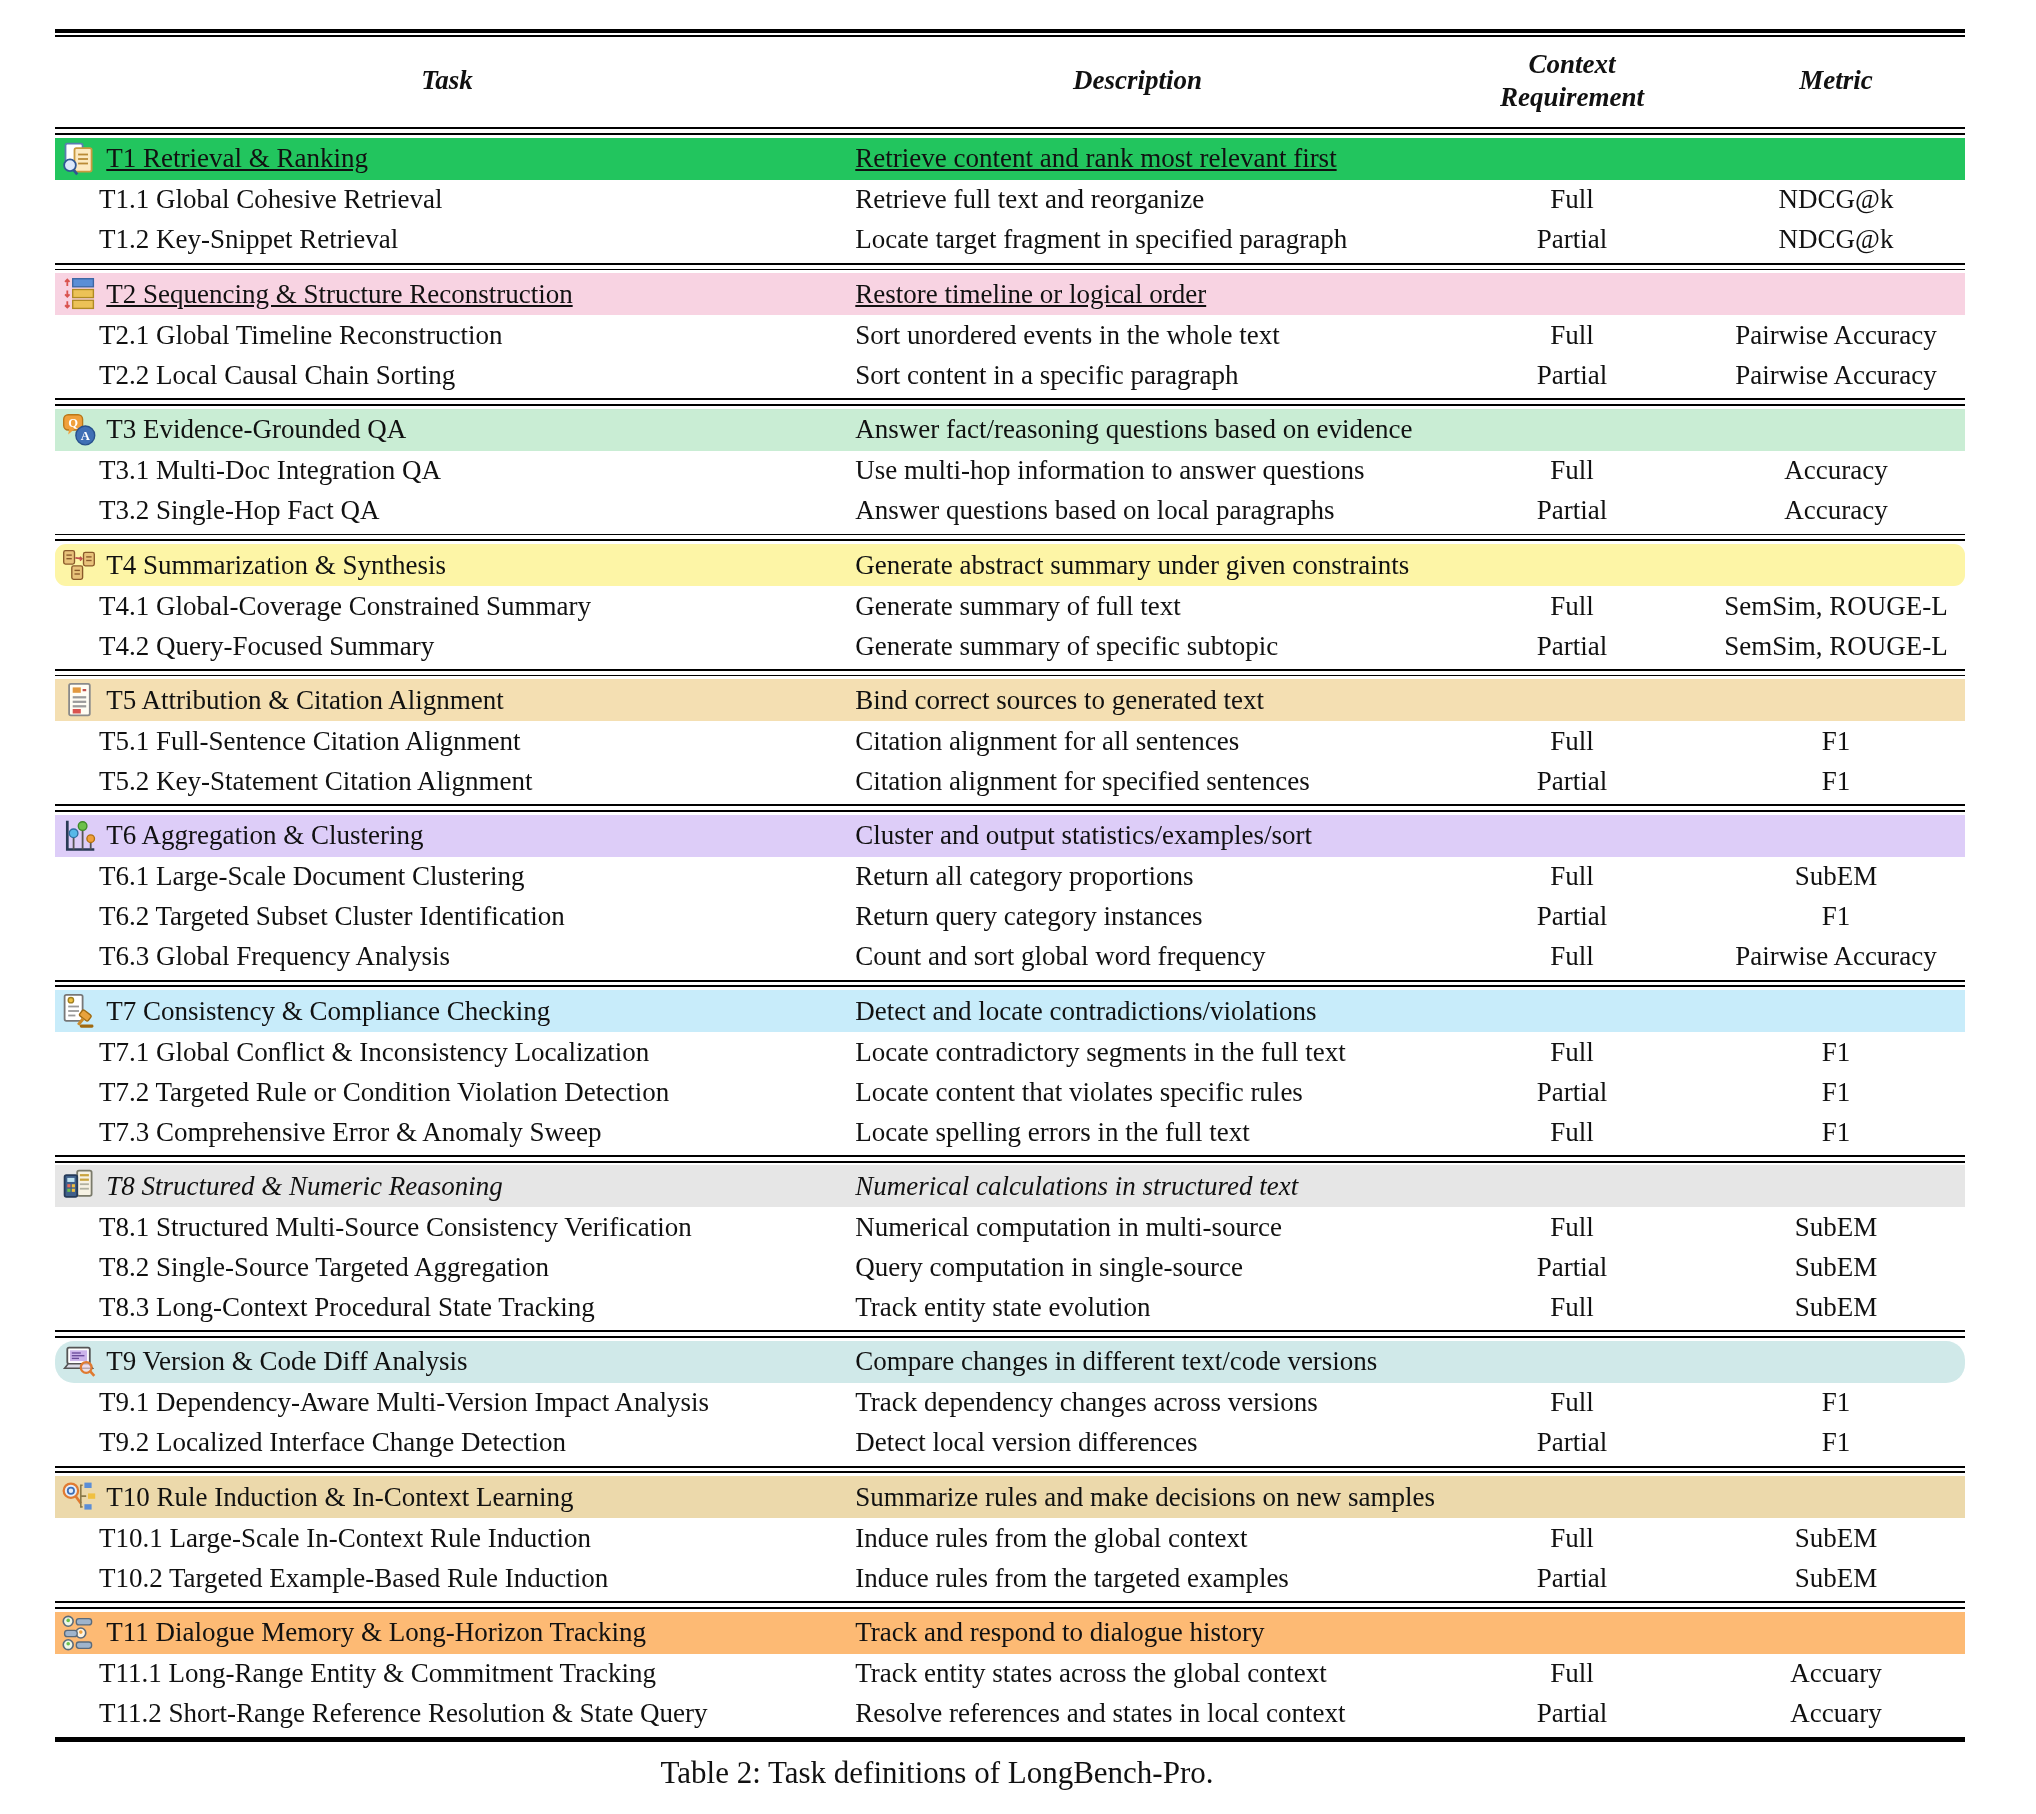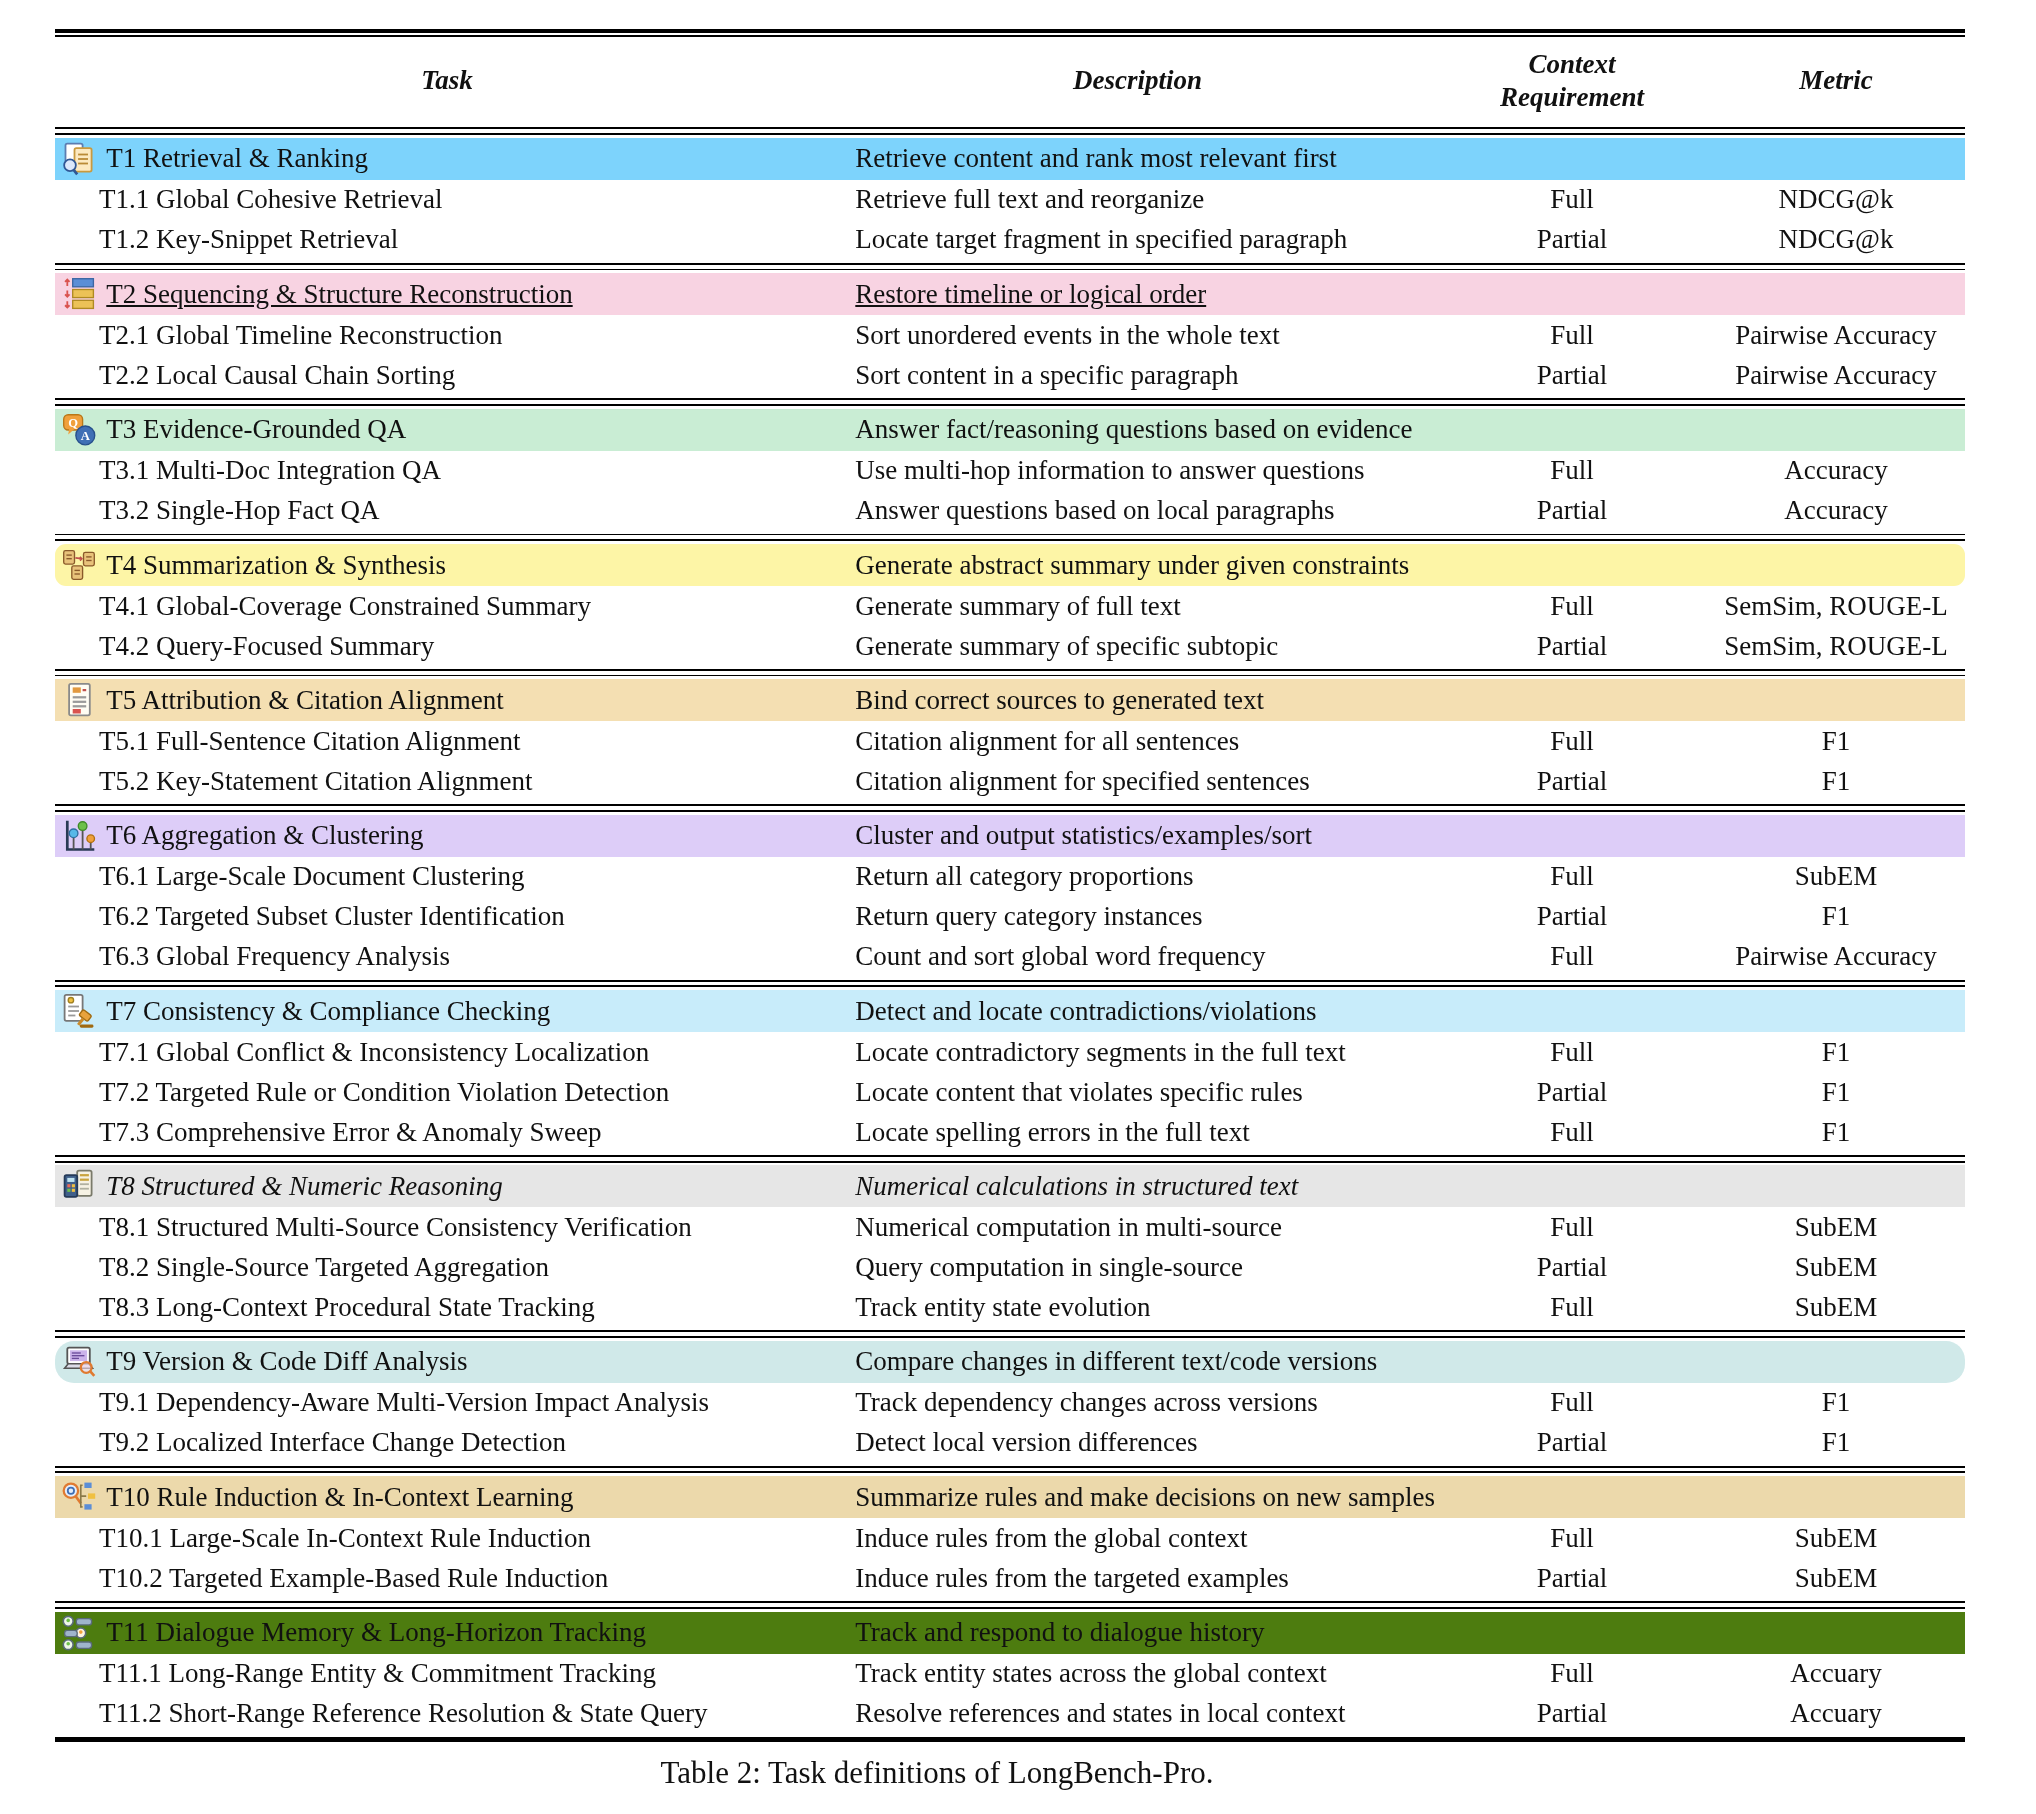--- a/index.html
+++ b/index.html
@@ -48,21 +48,21 @@
     </div>
     <div class="hcell">Metric</div>
   </div>
 
   <div class="sep">
       <div class="bar"></div>
       <div class="gap"></div>
       <div class="bar"></div>
     </div>
 
-  <div class="grid band" style="background-color: #7dd3fc;">
+  <div class="grid band" style="background-color: #22c55e; text-decoration: underline;">
     <div class="cell task-group">
       <span class="icon">
         <svg viewBox="0 0 40 40" width="36" height="36">
           <rect x="5" y="3" width="19" height="26" rx="2" fill="#fff" stroke="#5b7db1" stroke-width="2"></rect>
           <rect x="15" y="8" width="19" height="26" rx="2" fill="#fce9c0" stroke="#c99a3f" stroke-width="2"></rect>
           <line x1="19" y1="15" x2="30" y2="15" stroke="#b98a35" stroke-width="2"></line>
           <line x1="19" y1="20" x2="30" y2="20" stroke="#b98a35" stroke-width="2"></line>
           <line x1="19" y1="25" x2="30" y2="25" stroke="#b98a35" stroke-width="2"></line>
           <circle cx="10" cy="27" r="6.5" fill="#dbe8fb" stroke="#2f5795" stroke-width="2"></circle>
           <line x1="14" y1="32" x2="18" y2="37" stroke="#2f5795" stroke-width="3"></line>
@@ -444,21 +444,21 @@
     <div class="cell desc">Induce rules from the targeted examples</div>
     <div class="cell ctx">Partial</div>
     <div class="cell metric">SubEM</div>
   </div>
   <div class="sep">
       <div class="bar"></div>
       <div class="gap"></div>
       <div class="bar"></div>
     </div>
 
-  <div class="grid band" style="background-color: #4d7c0f;">
+  <div class="grid band" style="background-color: #fdba74;">
     <div class="cell task-group">
       <span class="icon">
         <svg viewBox="0 0 40 40" width="36" height="36">
           <circle cx="8" cy="7" r="5.5" fill="#eef7e8" stroke="#5a6a7a" stroke-width="1.8"></circle>
           <circle cx="8" cy="6" r="2" fill="#6cc04a"></circle>
           <rect x="17" y="4" width="17" height="7" rx="3" fill="#9fb4cc" stroke="#5a6a7a" stroke-width="1.5"></rect>
           <circle cx="22" cy="20" r="5.5" fill="#fdf3e0" stroke="#5a6a7a" stroke-width="1.8"></circle>
           <circle cx="22" cy="19" r="2" fill="#f0a03c"></circle>
           <rect x="4" y="17" width="14" height="7" rx="3" fill="#9fb4cc" stroke="#5a6a7a" stroke-width="1.5"></rect>
           <circle cx="8" cy="33" r="5.5" fill="#eef7e8" stroke="#5a6a7a" stroke-width="1.8"></circle>

